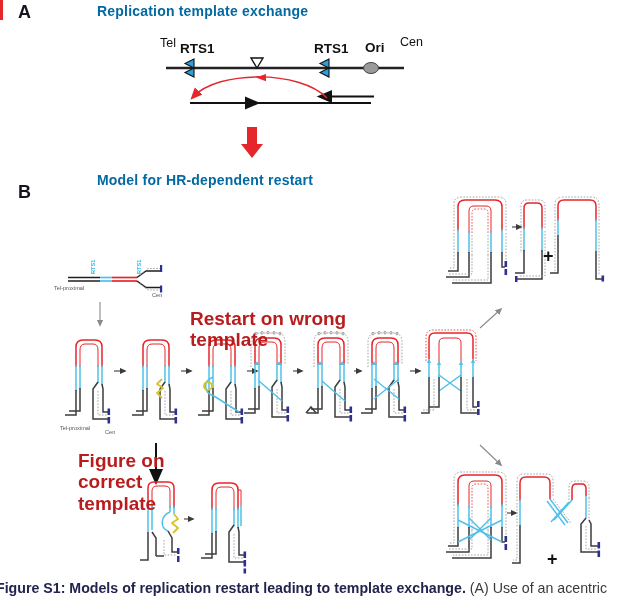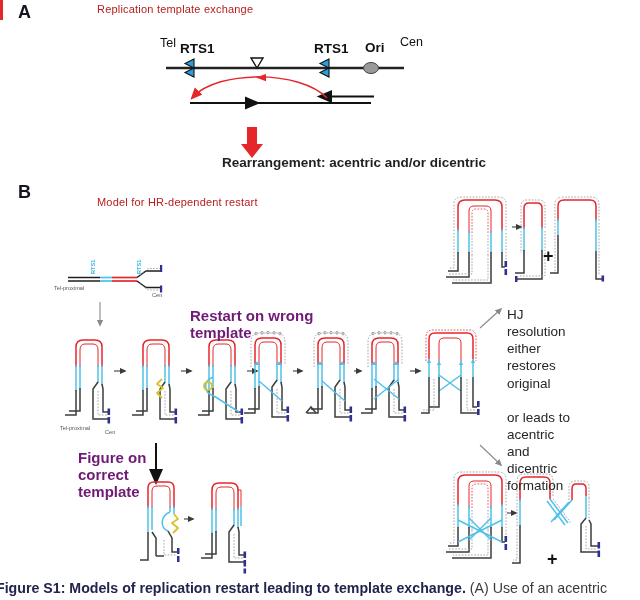--- a/index.html
+++ b/index.html
@@ -1,23 +1,23 @@
 <!DOCTYPE html>
 <html><head>
 <meta charset="utf-8">
 <style>
   html,body{margin:0;padding:0;background:#fff}
   .canvas{position:relative;width:640px;height:600px;background:#ffffff;
           font-family:"Liberation Sans",sans-serif;overflow:hidden}
   .abs{position:absolute}
   .corner-mark{left:0;top:0;width:3px;height:20px;background:#e5262b}
   .panel-label{font-weight:bold;font-size:18px;color:#15151f}
-  .ptitle{font-weight:normal;font-size:11px;color:#b91c1c;letter-spacing:.2px}
+  .ptitle{font-weight:bold;font-size:14px;color:#0369a1;letter-spacing:.2px}
   .rearr{font-size:13.5px;font-weight:bold;color:#1f1f24}
-  .small-note{font-size:15px;font-weight:600;color:#701a75;line-height:1.13;white-space:pre-line}
+  .small-note{font-size:19px;font-weight:600;color:#b91c1c;line-height:1.13;white-space:pre-line}
   .hj{font-size:13.5px;font-weight:400;color:#262626;line-height:1.27;white-space:pre-line}
   .plus{font-size:18px;font-weight:bold;color:#111}
   .caption{font-size:14.2px;color:#3a3a3a;white-space:nowrap}
   .caption .capb{font-weight:bold;color:#23234d}
 
   
   .sr{stroke:#e5262b;stroke-width:1.5;fill:none}
   .srk{stroke:#e5262b;stroke-width:1.7;fill:none}
   .t{stroke-width:1}
   .sc{stroke:#4fc0e8;stroke-width:1.5;fill:none}
@@ -79,24 +79,23 @@
     <defs>
       <marker id="mKb" markerWidth="8" markerHeight="8" refX="5.5" refY="3" orient="auto">
           <path d="M0,0 L7,3 L0,6 Z" fill="#111"></path>
         </marker>
       <marker id="mRb" markerWidth="9" markerHeight="9" refX="5.5" refY="3.5" orient="auto">
           <path d="M0,0 L8,3.5 L0,7 Z" fill="#e5262b"></path>
         </marker>
     </defs>
   </svg>
 
-  <div class="abs rearr" style="left:222px;top:155px">Rearrangement: acentric and/or dicentric</div>
 
   <div class="abs panel-label" style="left:18px;top:182px">B</div>
-  <div class="abs ptitle" style="left:97px;top:196px">Model for HR-dependent restart</div>
+  <div class="abs ptitle" style="left:97px;top:172px">Model for HR-dependent restart</div>
 
   <svg class="abs" style="left:0;top:195px" width="640" height="390" viewBox="0 0 640 390">
     <defs>
       <marker id="mA" markerWidth="8" markerHeight="8" refX="5" refY="3" orient="auto">
           <path d="M0,0 L6.5,3 L0,6 Z" fill="#3b3b3b"></path>
         </marker>
       <marker id="mG" markerWidth="8" markerHeight="8" refX="5" refY="3" orient="auto">
           <path d="M0,0 L6.5,3 L0,6 Z" fill="#8a8a8a"></path>
         </marker>
       <marker id="mK" markerWidth="9" markerHeight="9" refX="5.5" refY="3.5" orient="auto">
@@ -334,31 +333,20 @@
     <g transform="translate(198,281)">
       <use href="#fork-base"></use>
       <path class="sr t" d="M40,14 h3 v16"></path>
       <path class="sc t" d="M43,30 V50"></path>
       <rect class="tick" x="45.5" y="92.5" width="2.6" height="5"></rect>
     </g>
   </svg>
 
   <div class="abs small-note" style="left:190px;top:308px">Restart on wrong
 template</div>
-  <div class="abs hj" style="left:507px;top:306px">HJ
-resolution
-either
-restores
-original
-
-or leads to
-acentric
-and
-dicentric
-formation</div>
   <div class="abs small-note" style="left:78px;top:450px">Figure on
 correct
 template</div>
   <div class="abs plus" style="left:543px;top:246px">+</div>
   <div class="abs plus" style="left:547px;top:549px">+</div>
 
   <div class="abs caption" style="left:-4px;top:580px">
     <span class="capb">Figure S1: Models of replication restart leading to template exchange.</span><span> (A) Use of an acentric</span>
   </div>
 

